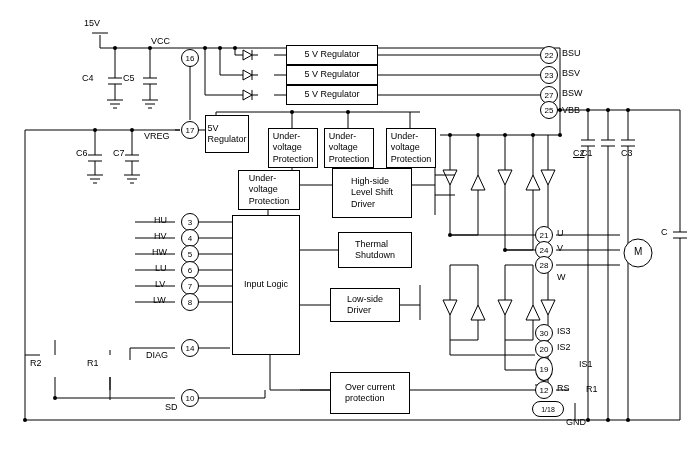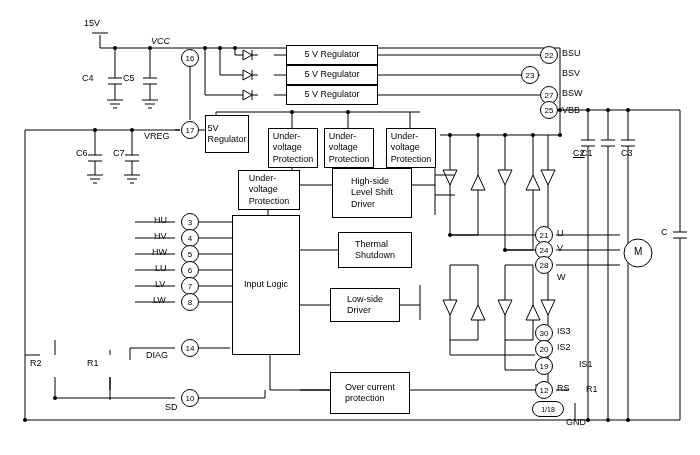--- a/index.html
+++ b/index.html
@@ -310,21 +310,21 @@
     <line x1="190" y1="238" x2="232" y2="238"></line>
     <line x1="190" y1="254" x2="232" y2="254"></line>
     <line x1="190" y1="270" x2="232" y2="270"></line>
     <line x1="190" y1="286" x2="232" y2="286"></line>
     <line x1="190" y1="302" x2="232" y2="302"></line>
 
     <circle cx="638" cy="253" r="14" fill="#fff" stroke="#000"></circle>
   </svg>
 
   <div class="pin" style="left:181px;top:49px;width:18px;height:18px;">16</div>
-  <div class="lbl" style="left:151px;top:36px;font-style:italic;">VCC</div>
+  <div class="lbl" style="left:151px;top:36px;">VCC</div>
 
   <div class="pin" style="left:181px;top:121px;width:18px;height:18px;">17</div>
   <div class="lbl" style="left:144px;top:131px;">VREG</div>
 
   <div class="pin" style="left:181px;top:213px;width:18px;height:18px;">3</div>
   <div class="lbl" style="left:154px;top:215px;">HU</div>
 
   <div class="pin" style="left:181px;top:229px;width:18px;height:18px;">4</div>
   <div class="lbl" style="left:154px;top:231px;">HV</div>
 
@@ -342,21 +342,21 @@
 
   <div class="pin" style="left:181px;top:339px;width:18px;height:18px;">14</div>
   <div class="lbl" style="left:146px;top:350px;">DIAG</div>
 
   <div class="pin" style="left:181px;top:389px;width:18px;height:18px;">10</div>
   <div class="lbl" style="left:165px;top:402px;">SD</div>
 
   <div class="pin" style="left:540px;top:46px;width:18px;height:18px;">22</div>
   <div class="lbl" style="left:562px;top:48px;">BSU</div>
 
-  <div class="pin" style="left:521px;top:66px;width:18px;height:18px;">23</div>
+  <div class="pin" style="left:540px;top:66px;width:18px;height:18px;">23</div>
   <div class="lbl" style="left:562px;top:68px;">BSV</div>
 
   <div class="pin" style="left:540px;top:86px;width:18px;height:18px;">27</div>
   <div class="lbl" style="left:562px;top:88px;">BSW</div>
 
   <div class="pin" style="left:540px;top:101px;width:18px;height:18px;">25</div>
   <div class="lbl" style="left:562px;top:105px;">VBB</div>
 
   <div class="pin" style="left:535px;top:226px;width:18px;height:18px;">21</div>
   <div class="lbl" style="left:557px;top:228px;">U</div>
@@ -366,21 +366,21 @@
 
   <div class="pin" style="left:535px;top:256px;width:18px;height:18px;">28</div>
   <div class="lbl" style="left:557px;top:272px;">W</div>
 
   <div class="pin" style="left:535px;top:324px;width:18px;height:18px;">30</div>
   <div class="lbl" style="left:557px;top:326px;">IS3</div>
 
   <div class="pin" style="left:535px;top:340px;width:18px;height:18px;">20</div>
   <div class="lbl" style="left:557px;top:342px;">IS2</div>
 
-  <div class="pin" style="left:535px;top:357px;width:18px;height:18px;">19</div>
+  <div class="pin" style="left:535px;top:357px;width:18px;height:24px;">19</div>
   <div class="lbl" style="left:557px;top:359px;margin-left:22px;">IS1</div>
 
   <div class="pin" style="left:535px;top:381px;width:18px;height:18px;">12</div>
   <div class="lbl" style="left:557px;top:383px;">RS</div>
 
   <div class="pin wide" style="left:532px;top:401px;width:32px;height:16px;font-size:7px;">1/18</div>
   <div class="lbl" style="left:566px;top:417px;">GND</div>
 
   <div class="box" style="left:286px;top:45px;width:92px;height:20px;">5 V Regulator</div>
   <div class="box" style="left:286px;top:65px;width:92px;height:20px;">5 V Regulator</div>

